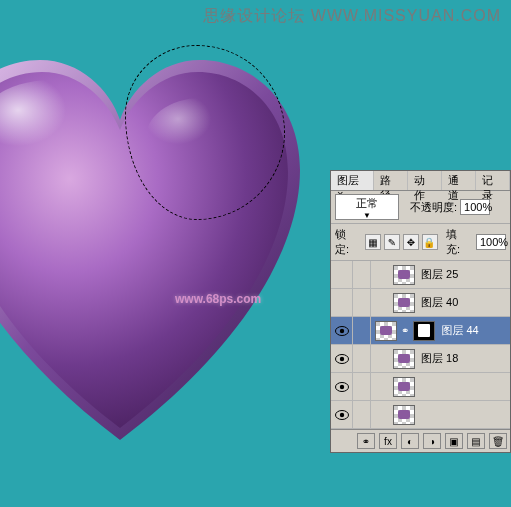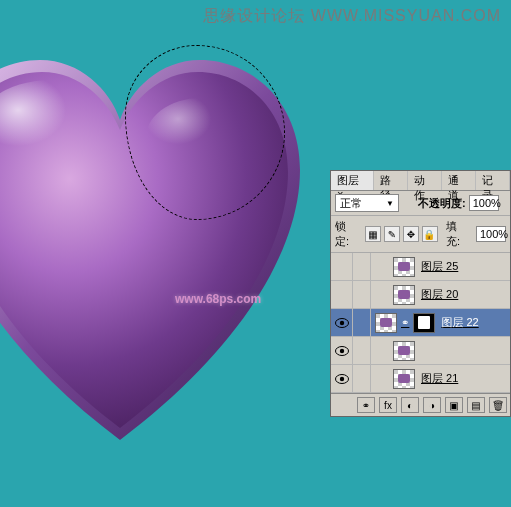--- a/index.html
+++ b/index.html
@@ -83,27 +83,28 @@
       background: #d4d0c8;
       gap: 3px;
     }
     .blend-select {
       display: inline-flex;
       align-items: center;
       background: #fff;
       border: 1px solid #888;
       padding: 1px 4px;
       width: 64px;
-      height: 18px;
+      height: 26px;
       justify-content: space-between;
+      flex-direction: column;
     }
     .dropdown-arrow {
       font-size: 8px;
     }
-    .opacity-label { margin-left: 16px; font-weight: bold; }
+    .opacity-label { margin-left: 8px; }
     .percent-field {
       background: #fff;
       border: 1px solid #888;
       padding: 1px 3px;
       width: 30px;
       text-align: left;
       display: inline-block;
     }
     .lock-row {
       display: flex;
@@ -122,21 +123,20 @@
       background: #eee;
       border: 1px solid #999;
       display: flex;
       align-items: center;
       justify-content: center;
       font-size: 10px;
     }
     .layers-list {
       max-height: 250px;
       overflow: hidden;
-      text-decoration: underline;
     }
     .layer-row {
       display: flex;
       align-items: center;
       border-bottom: 1px solid #b5b5b5;
       background: #d4d0c8;
       height: 28px;
     }
     .layer-row.selected {
       background: #5a7bb0;
@@ -273,57 +273,68 @@
         <div class="link-cell"></div>
         <div class="indent"></div>
         <div class="thumb content"></div>
         <div class="layer-name">图层 25</div>
       </div>
       <div class="layer-row">
         <div class="vis-cell"></div>
         <div class="link-cell"></div>
         <div class="indent"></div>
         <div class="thumb content"></div>
-        <div class="layer-name">图层 20</div>
+        <div class="layer-name">图层 40</div>
       </div>
       <div class="layer-row selected">
         <div class="vis-cell">
           <svg class="eye-icon" viewBox="0 0 14 10">
             <ellipse cx="7" cy="5" rx="6.5" ry="4.5" fill="none" stroke="#000" stroke-width="1"></ellipse>
             <circle cx="7" cy="5" r="2.2" fill="#000"></circle>
           </svg>
         </div>
         <div class="link-cell"></div>
         <div class="thumb content"></div>
         <span style="font-size: 10px;">⚭</span>
         <div class="thumb mask"></div>
-        <div class="layer-name">图层 22</div>
+        <div class="layer-name">图层 44</div>
       </div>
       <div class="layer-row">
         <div class="vis-cell">
           <svg class="eye-icon" viewBox="0 0 14 10">
             <ellipse cx="7" cy="5" rx="6.5" ry="4.5" fill="none" stroke="#000" stroke-width="1"></ellipse>
             <circle cx="7" cy="5" r="2.2" fill="#000"></circle>
           </svg>
         </div>
         <div class="link-cell"></div>
         <div class="indent"></div>
         <div class="thumb content"></div>
+        <div class="layer-name">图层 18</div>
       </div>
       <div class="layer-row">
         <div class="vis-cell">
           <svg class="eye-icon" viewBox="0 0 14 10">
             <ellipse cx="7" cy="5" rx="6.5" ry="4.5" fill="none" stroke="#000" stroke-width="1"></ellipse>
             <circle cx="7" cy="5" r="2.2" fill="#000"></circle>
           </svg>
         </div>
         <div class="link-cell"></div>
         <div class="indent"></div>
         <div class="thumb content"></div>
-        <div class="layer-name">图层 21</div>
+      </div>
+      <div class="layer-row">
+        <div class="vis-cell">
+          <svg class="eye-icon" viewBox="0 0 14 10">
+            <ellipse cx="7" cy="5" rx="6.5" ry="4.5" fill="none" stroke="#000" stroke-width="1"></ellipse>
+            <circle cx="7" cy="5" r="2.2" fill="#000"></circle>
+          </svg>
+        </div>
+        <div class="link-cell"></div>
+        <div class="indent"></div>
+        <div class="thumb content"></div>
       </div>
     </div>
 
   <div class="panel-footer">
     <div class="footer-btn">⚭</div>
     <div class="footer-btn">fx</div>
     <div class="footer-btn">◐</div>
     <div class="footer-btn">◑</div>
     <div class="footer-btn">▣</div>
     <div class="footer-btn">▤</div>

